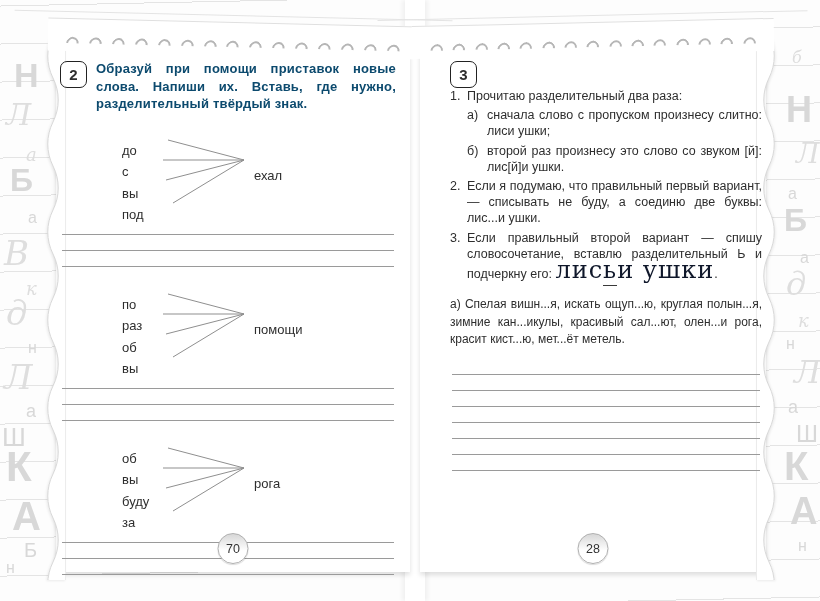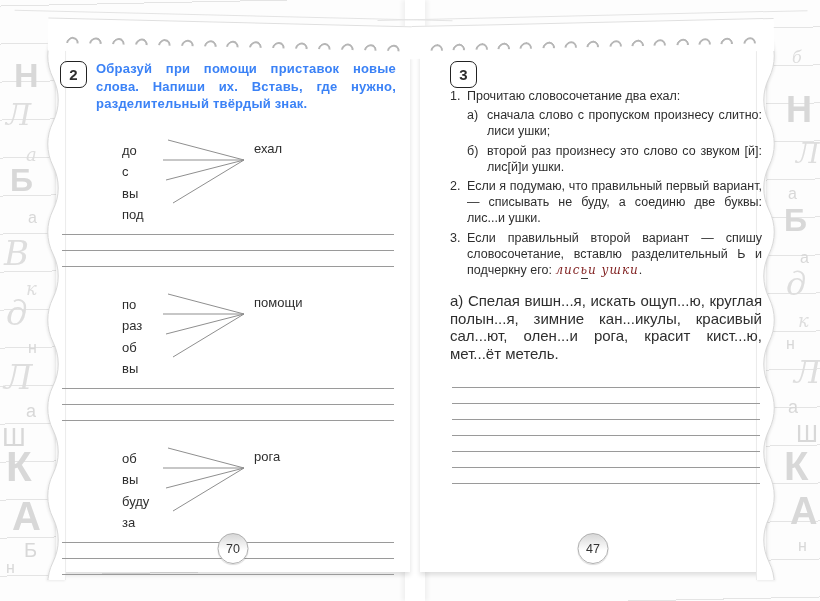--- a/index.html
+++ b/index.html
@@ -40,44 +40,44 @@
     border-bottom-color:transparent;border-radius:50%;transform:rotate(-40deg);}
 
   .content-left{position:relative;padding:14px 14px 0 4px;}
   .content-right{position:relative;padding:14px 4px 0 30px;}
 
   .task-header{display:flex;gap:9px;align-items:flex-start;}
   .badge{flex:none;width:25px;height:25px;border:1.7px solid #222;border-radius:7px;
     display:flex;align-items:center;justify-content:center;font-weight:bold;
     font-size:15px;margin-top:1px;background:#fff;}
   .task-text{margin:0;font-size:13px;line-height:17.5px;text-align:justify;
-    font-weight:600;letter-spacing:.2px;color:#3b82f6;}
+    font-weight:600;letter-spacing:.2px;color:#0c4a6e;}
 
   
   .morpheme-group{position:relative;height:86px;margin:16px 0 4px 62px;font-size:13px;}
   .prefix-col{position:absolute;left:0;top:14px;display:flex;flex-direction:column;}
   .prefix-col span{height:21.5px;}
   .converge{position:absolute;left:40px;top:0;}
-  .root-word{position:absolute;left:132px;top:12px;}
+  .root-word{position:absolute;left:132px;top:39px;}
 
   .rules{margin:2px 2px 0 2px;}
   .rule{height:15px;border-bottom:1px solid #9a9a9a;}
 
   
   .plan-title{text-align:center;font-size:15px;font-weight:bold;margin:11px 0 8px;color:#1f1f1f;letter-spacing:.3px;}
   .plan-list{font-size:12.5px;line-height:16.2px;}
   .pitem{display:flex;margin-bottom:3px;}
   .pnum{flex:none;width:17px;}
   .ptext{flex:1;text-align:justify;}
   .sub{margin-left:17px;}
   .sub .pnum{width:20px;}
-  .hand{font-family:"DejaVu Serif",serif;font-style:italic;font-size:12px;
-    letter-spacing:1px;color:#7f1d1d;white-space:nowrap;}
+  .hand{font-family:"DejaVu Serif",serif;font-size:24px;
+    letter-spacing:1px;color:#0f172a;white-space:nowrap;}
   .hand .u{border-bottom:1.5px solid #3a3a3a;padding-bottom:1px;}
-  .exercise-a{font-size:15px;line-height:17.5px;text-align:justify;margin:14px 0 0 0;}
+  .exercise-a{font-size:12px;line-height:17.5px;text-align:justify;margin:14px 0 0 0;}
 
   .page-circle{position:absolute;left:50%;bottom:8px;transform:translateX(-50%);
     width:29px;height:29px;border-radius:50%;border:1px solid #b0b0b0;
     background:linear-gradient(180deg,#d7d7d7,#fff 58%);display:flex;align-items:center;
     justify-content:center;font-size:12.5px;color:#333;box-shadow:0 1px 1px rgba(0,0,0,.15);}
 </style>
 </head>
 <body>
 
 <div class="canvas">
@@ -246,21 +246,21 @@
 
     <div class="content-right">
       <div class="task-header">
         <div class="badge">3</div>
       </div>
 
 
       <div class="plan-list">
         <div class="pitem">
           <span class="pnum">1.</span>
-          <span class="ptext">Прочитаю словосочетание два ехал:</span>
+          <span class="ptext">Прочитаю разделительный два раза:</span>
         </div>
         <div class="pitem sub">
           <span class="pnum">а)</span>
           <span class="ptext">сначала слово с пропуском произнесу слитно: лиси ушки;</span>
         </div>
         <div class="pitem sub">
           <span class="pnum">б)</span>
           <span class="ptext">второй раз произнесу это слово со звуком [й]: лис[й]и ушки.</span>
         </div>
         <div class="pitem">
@@ -282,16 +282,16 @@
         <div class="rule"></div>
         <div class="rule"></div>
         <div class="rule"></div>
         <div class="rule"></div>
         <div class="rule"></div>
         <div class="rule"></div>
         <div class="rule"></div>
       </div>
     </div>
 
-    <div class="page-circle">47</div>
+    <div class="page-circle">28</div>
   </div>
 
 </div>
 
 </body></html>

